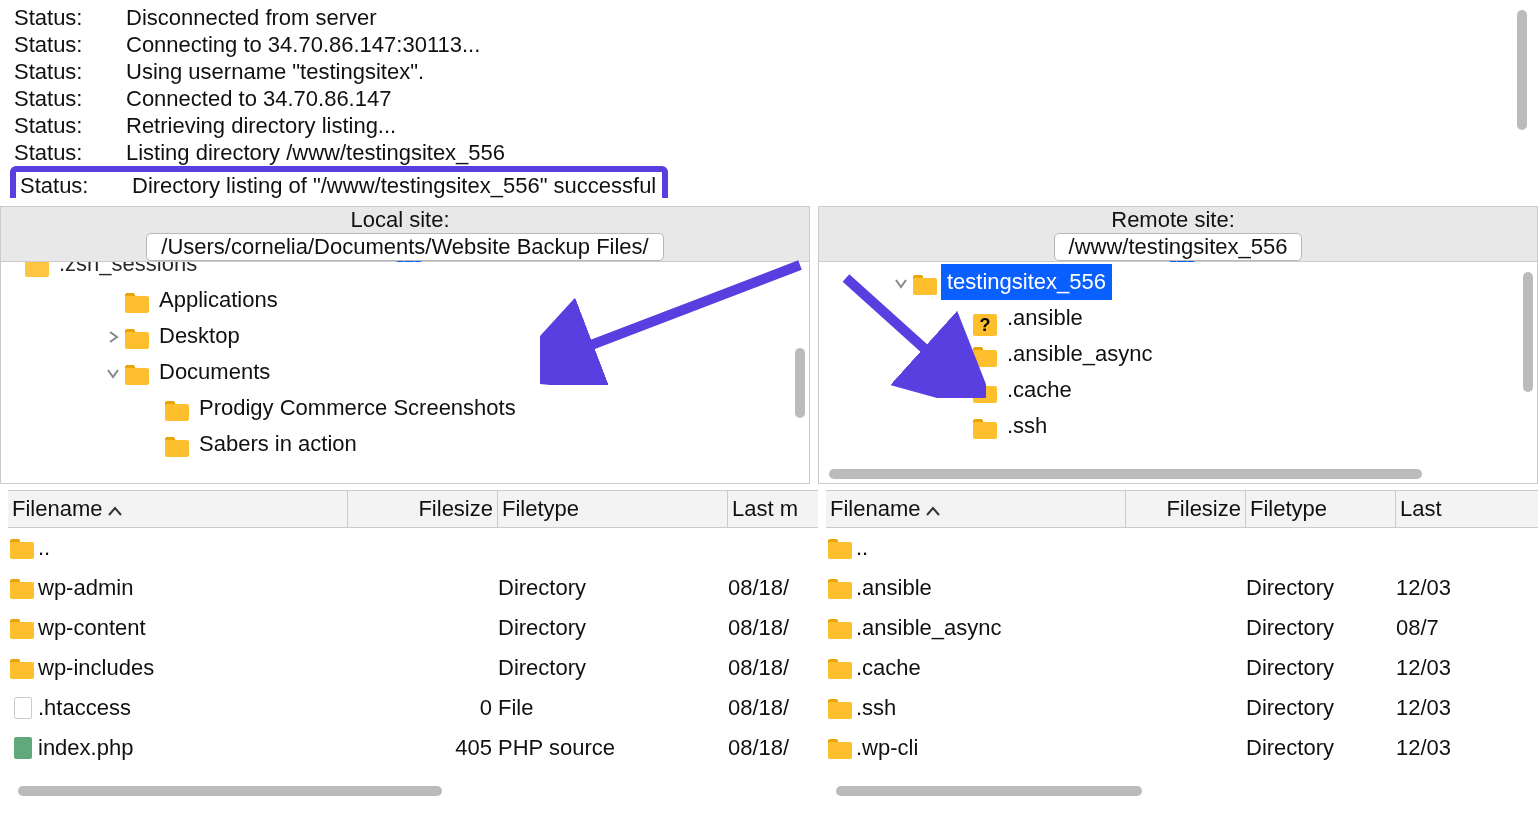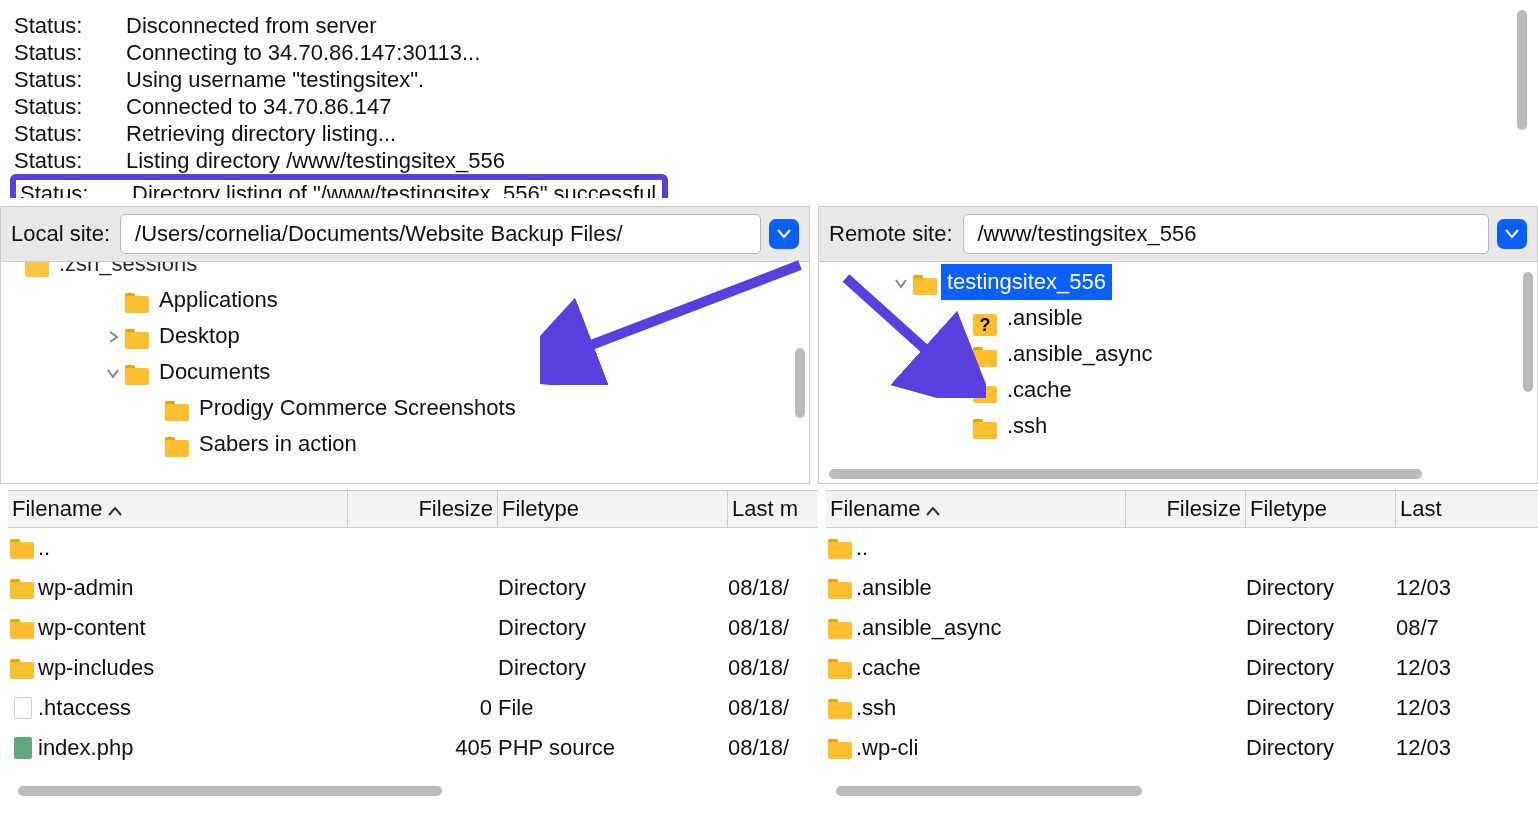--- a/index.html
+++ b/index.html
@@ -33,21 +33,21 @@
   .log-scroll{
     position:absolute;right:6px;top:10px;bottom:6px;width:10px;
   }
   .log-scroll::after{
     content:"";position:absolute;top:0;width:10px;height:120px;background:var(--scroll);border-radius:5px;
   }
   
   .sitebar{
     position:absolute;height:56px;top:206px;
     background:var(--grey-bg);border:1px solid var(--border);
-    display:flex;align-items:center;padding:0 10px;
+    display:flex;align-items:center;padding:0 10px;flex-direction:column;
   }
   .sitebar.local{left:0;width:810px;}
   .sitebar.remote{left:818px;width:720px;}
   .sitebar-label{padding-right:10px;}
   .path-field{
     flex:1;background:#fff;border:1px solid #B7B7B7;border-radius:5px;
     height:40px;display:flex;align-items:center;padding:0 14px;
     font-size:22px;
   }
   .path-arrow{
@@ -113,21 +113,21 @@
   .flist.local .flist-scroll-h::after{content:"";position:absolute;left:0;height:10px;width:54%;background:var(--scroll);border-radius:5px;}
   .flist.remote .flist-scroll-h::after{content:"";position:absolute;left:0;height:10px;width:44%;background:var(--scroll);border-radius:5px;}
   
   .arrow{position:absolute;pointer-events:none;}
 </style>
 </head>
 <body>
 
 <div class="log">
   <div class="log-inner" id="log-inner">
-      <div class="log-row" style="margin-top: 8px;"><span class="lbl">Status:</span>Disconnected from server</div>
+      <div class="log-row" style="margin-top: 0px;"><span class="lbl">Status:</span>Disconnected from server</div>
       <div class="log-row"><span class="lbl">Status:</span>Connecting to 34.70.86.147:30113...</div>
       <div class="log-row"><span class="lbl">Status:</span>Using username "testingsitex".</div>
       <div class="log-row"><span class="lbl">Status:</span>Connected to 34.70.86.147</div>
       <div class="log-row"><span class="lbl">Status:</span>Retrieving directory listing...</div>
       <div class="log-row"><span class="lbl">Status:</span>Listing directory /www/testingsitex_556</div>
       <div class="log-row"><span class="log-hilite"><span class="lbl">Status:</span>Directory listing of "/www/testingsitex_556" successful</span></div>
     </div>
   <div class="log-scroll"></div>
 </div>
 

